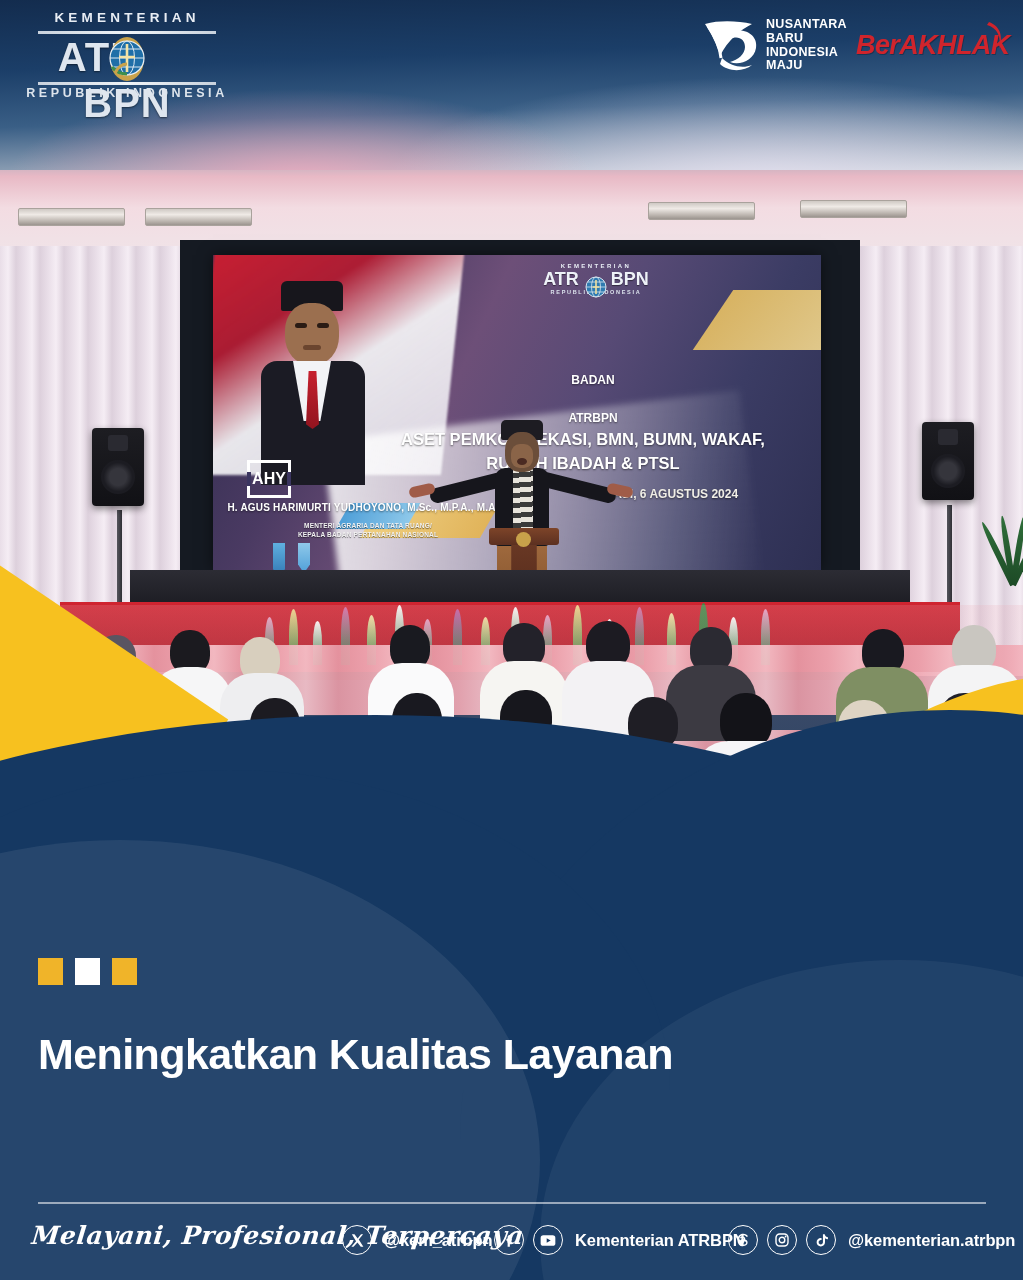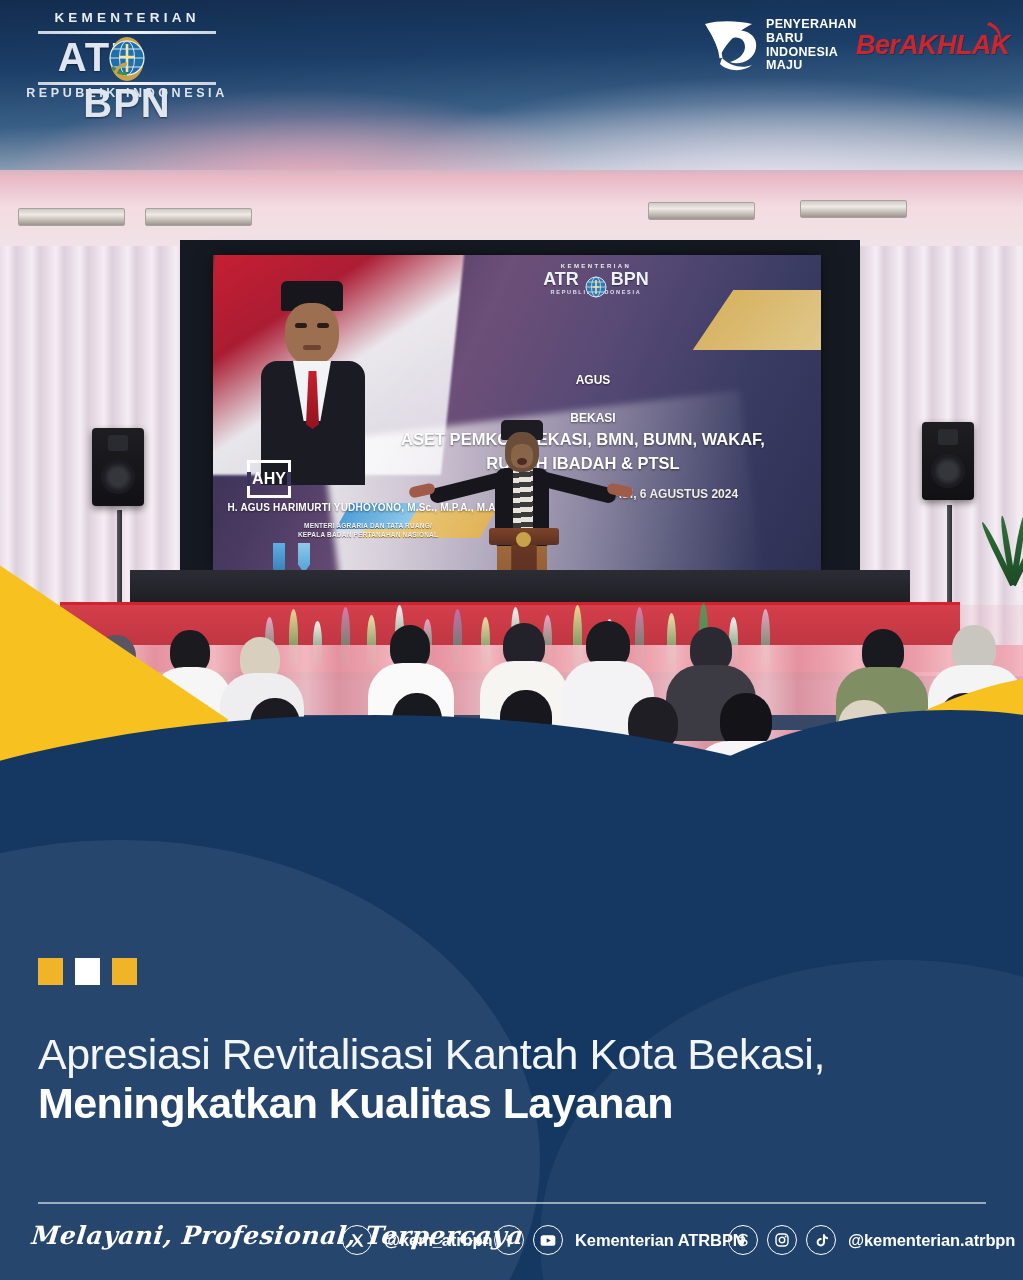--- a/index.html
+++ b/index.html
@@ -582,22 +582,22 @@
           </div>
           <svg class="scr-logo-globe" viewBox="0 0 24 24">
             <circle cx="12" cy="12" r="10" fill="#2e7ab0" stroke="#d8e4ef" stroke-width="1"></circle>
             <ellipse cx="12" cy="12" rx="4.5" ry="10" fill="none" stroke="#d8e4ef" stroke-width=".8"></ellipse>
             <path d="M2 12h20M3.5 7h17M3.5 17h17" stroke="#d8e4ef" stroke-width=".8" fill="none"></path>
             <path d="M12 5v14M8.5 12h7" stroke="#f0e0a0" stroke-width="1.6"></path>
           </svg>
           <div class="scr-logo-r">REPUBLIK INDONESIA</div>
         </div>
 
-        <div class="scr-sub1">AGUS</div>
-        <div class="scr-sub3">BEKASI</div>
+        <div class="scr-sub1">BADAN</div>
+        <div class="scr-sub3">ATRBPN</div>
         <div class="scr-sub4">
           <div>ASET PEMKOT BEKASI, BMN, BUMN, WAKAF,</div>
           <div>RUMAH IBADAH &amp; PTSL</div>
         </div>
         <div class="scr-date">BEKASI, 6 AGUSTUS 2024</div>
 
         <div class="scr-ahy-box">AHY</div>
         <div class="scr-name">H. AGUS HARIMURTI YUDHOYONO, M.Sc., M.P.A., M.A.</div>
         <div class="scr-role">
           <div>MENTERI AGRARIA DAN TATA RUANG/</div>
@@ -754,21 +754,21 @@
       <div class="atr-republik">REPUBLIK INDONESIA</div>
     </div>
 
     <svg class="logo79" viewBox="0 0 62 62">
       <path d="M5 10 C20 6, 38 7, 52 10 C40 16, 28 26, 20 42 C18 33, 12 20, 5 10 Z" fill="#ffffff"></path>
       <path d="M30 18 C46 13, 58 22, 56 34 C54 46, 40 52, 30 48 C38 46, 45 40, 45 33 C45 25, 38 21, 30 25 Z" fill="#ffffff"></path>
       <path d="M22 44 C30 52, 42 55, 52 51 C44 58, 28 58, 20 50 Z" fill="#ffffff"></path>
       <path d="M8 12 C16 24, 20 34, 21 44" stroke="#ffffff" stroke-width="3" fill="none"></path>
     </svg>
     <div class="nusantara">
-      <div>PENYERAHAN</div>
+      <div>NUSANTARA</div>
       <div>BARU</div>
       <div>INDONESIA</div>
       <div>MAJU</div>
     </div>
 
     <div class="berakhlak">
       <div class="berakhlak-text">BerAKHLAK</div>
       <svg style="position:absolute;left:129px;top:-8px;width:22px;height:34px;" viewBox="0 0 22 34">
         <path d="M4 2 C14 6, 19 14, 14 30 C17 16, 12 8, 2 5 Z" fill="#d0242c"></path>
       </svg>
@@ -783,21 +783,20 @@
   <div class="shape-lightblue2"></div>
 
   <div class="textblock">
     <div class="squares">
       <div class="sq" style="background:#F0B429;"></div>
       <div class="sq" style="background:#FFFFFF;"></div>
       <div class="sq" style="background:#F0B429;"></div>
     </div>
 
     <div class="headline">
-      <div class="hl1">Apresiasi Revitalisasi Kantah Kota Bekasi,</div>
       <div class="hl3">Meningkatkan Kualitas Layanan</div>
     </div>
 
     <div class="divider"></div>
   </div>
 
   <div class="footer">
     <div class="tagline">Melayani, Profesional, Terpercaya</div>
 
     <div class="social-group g1">

